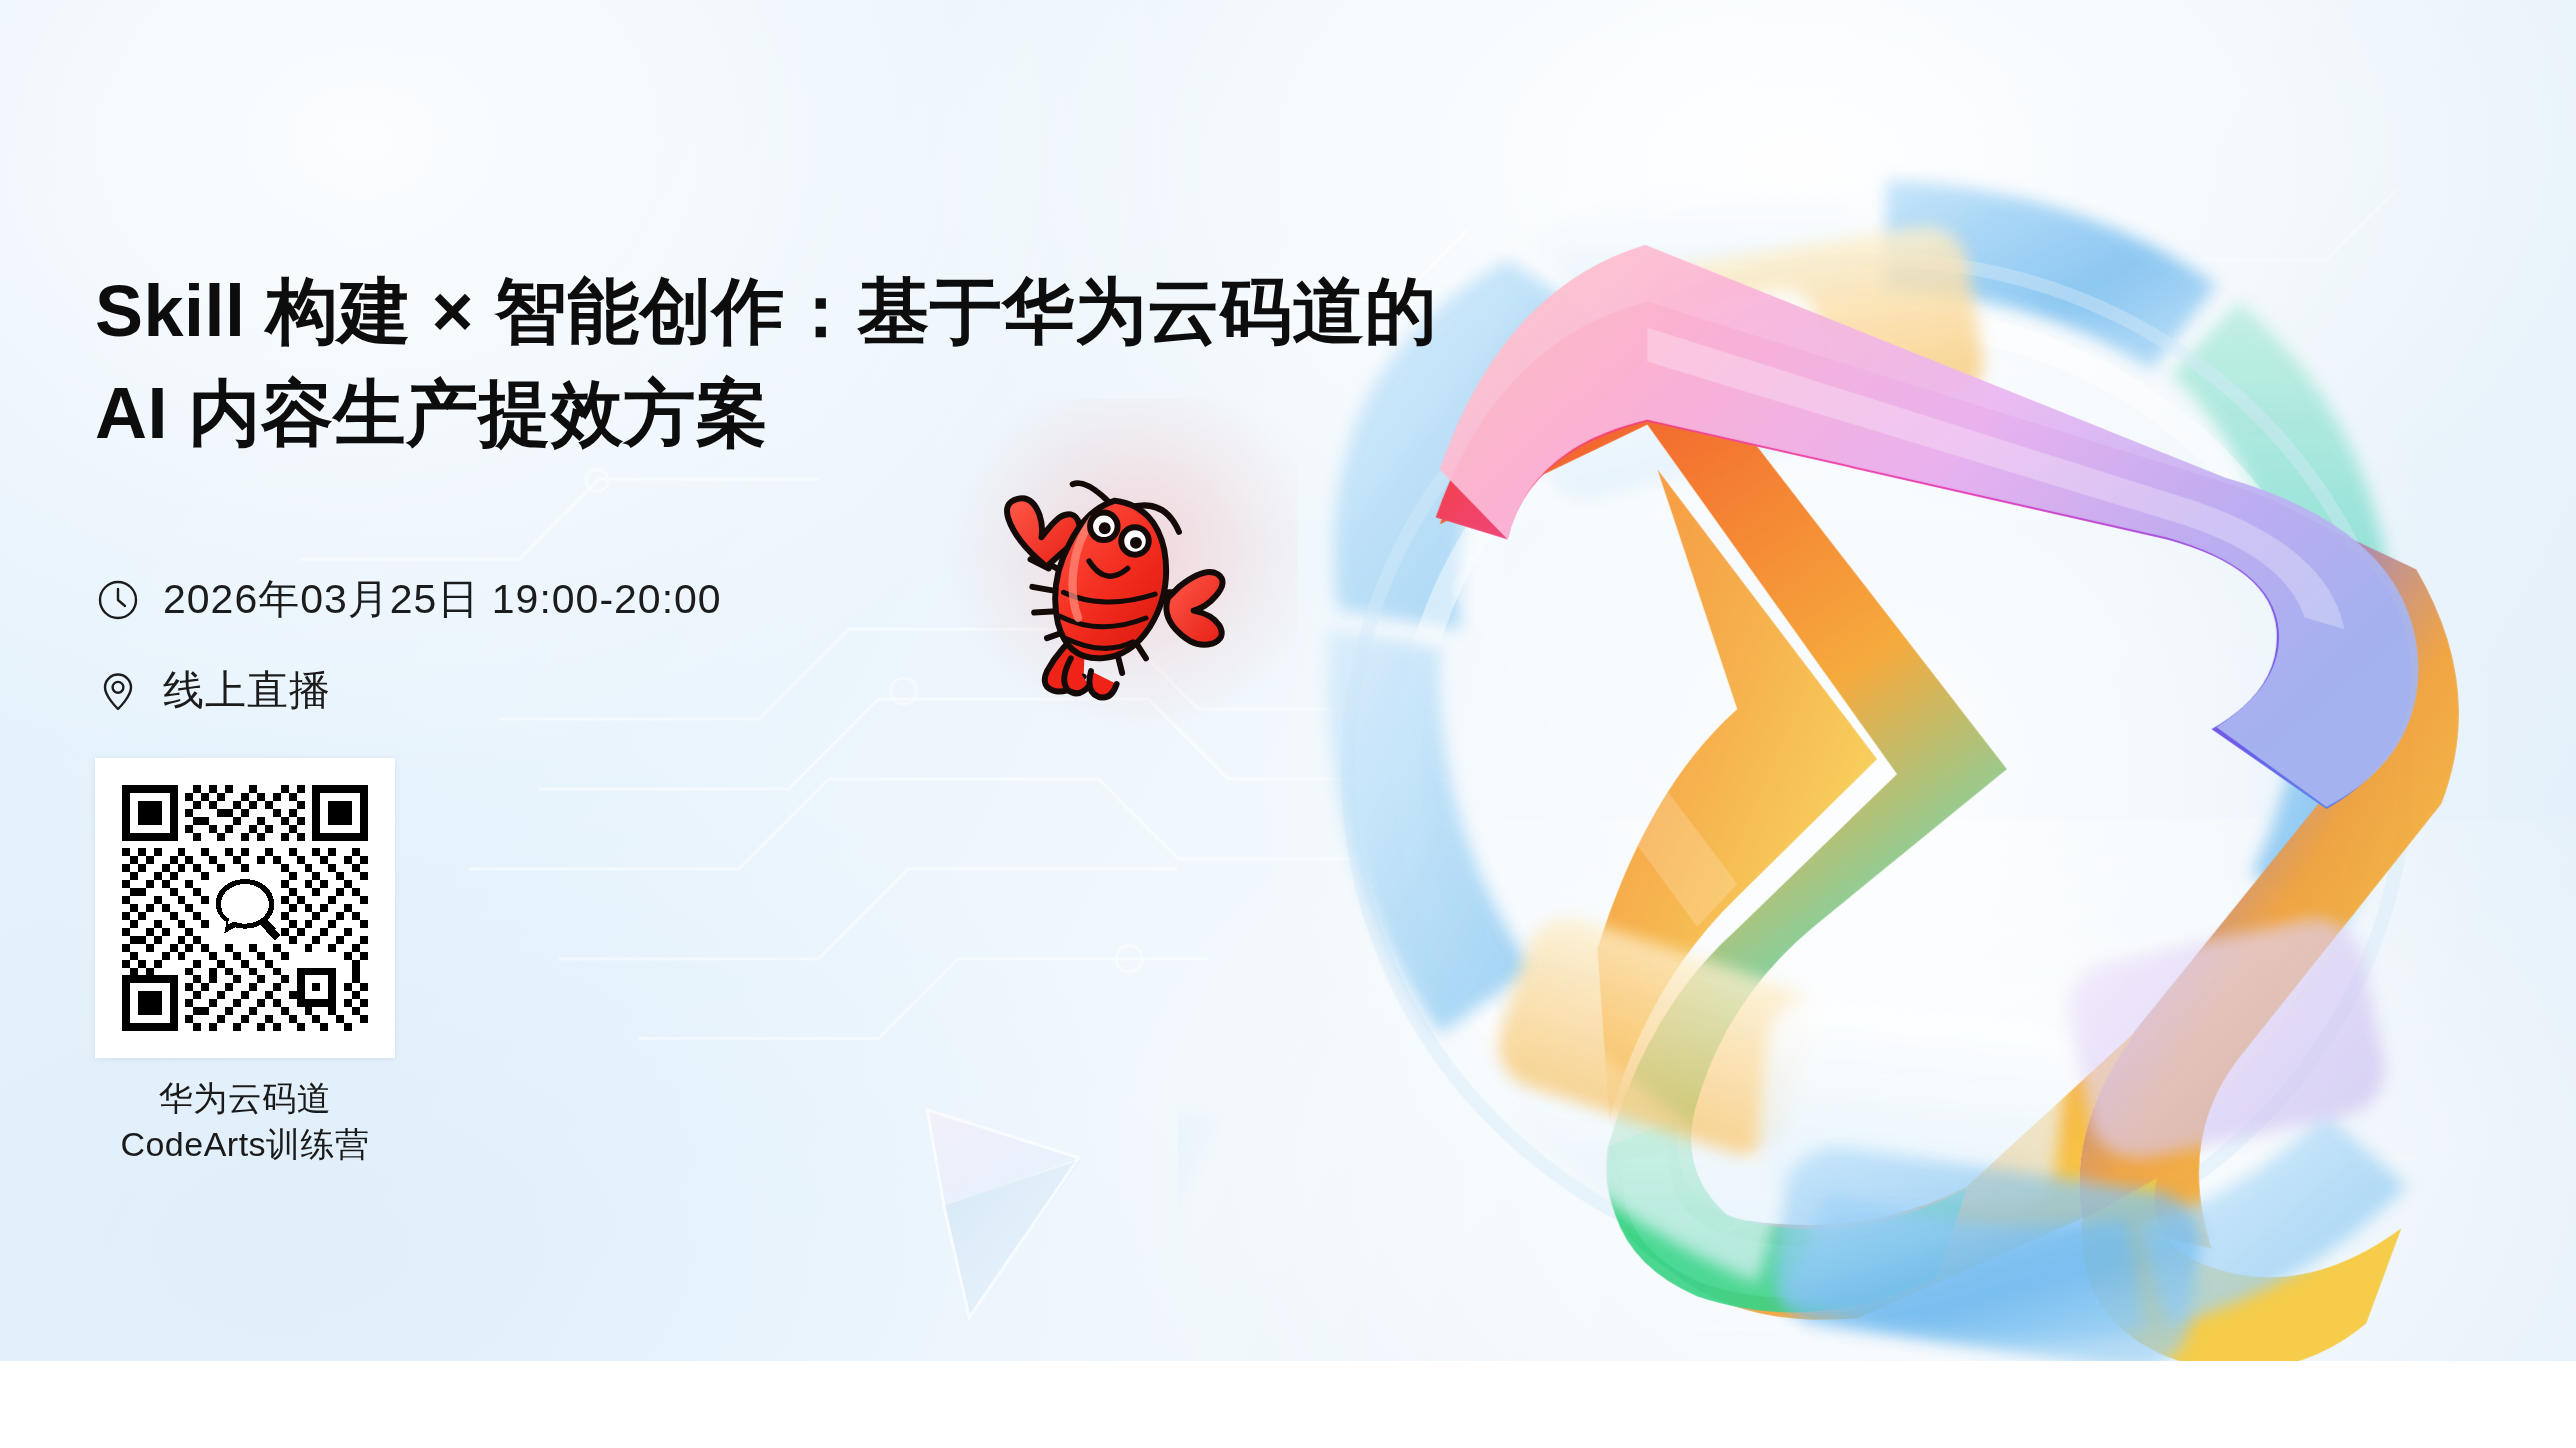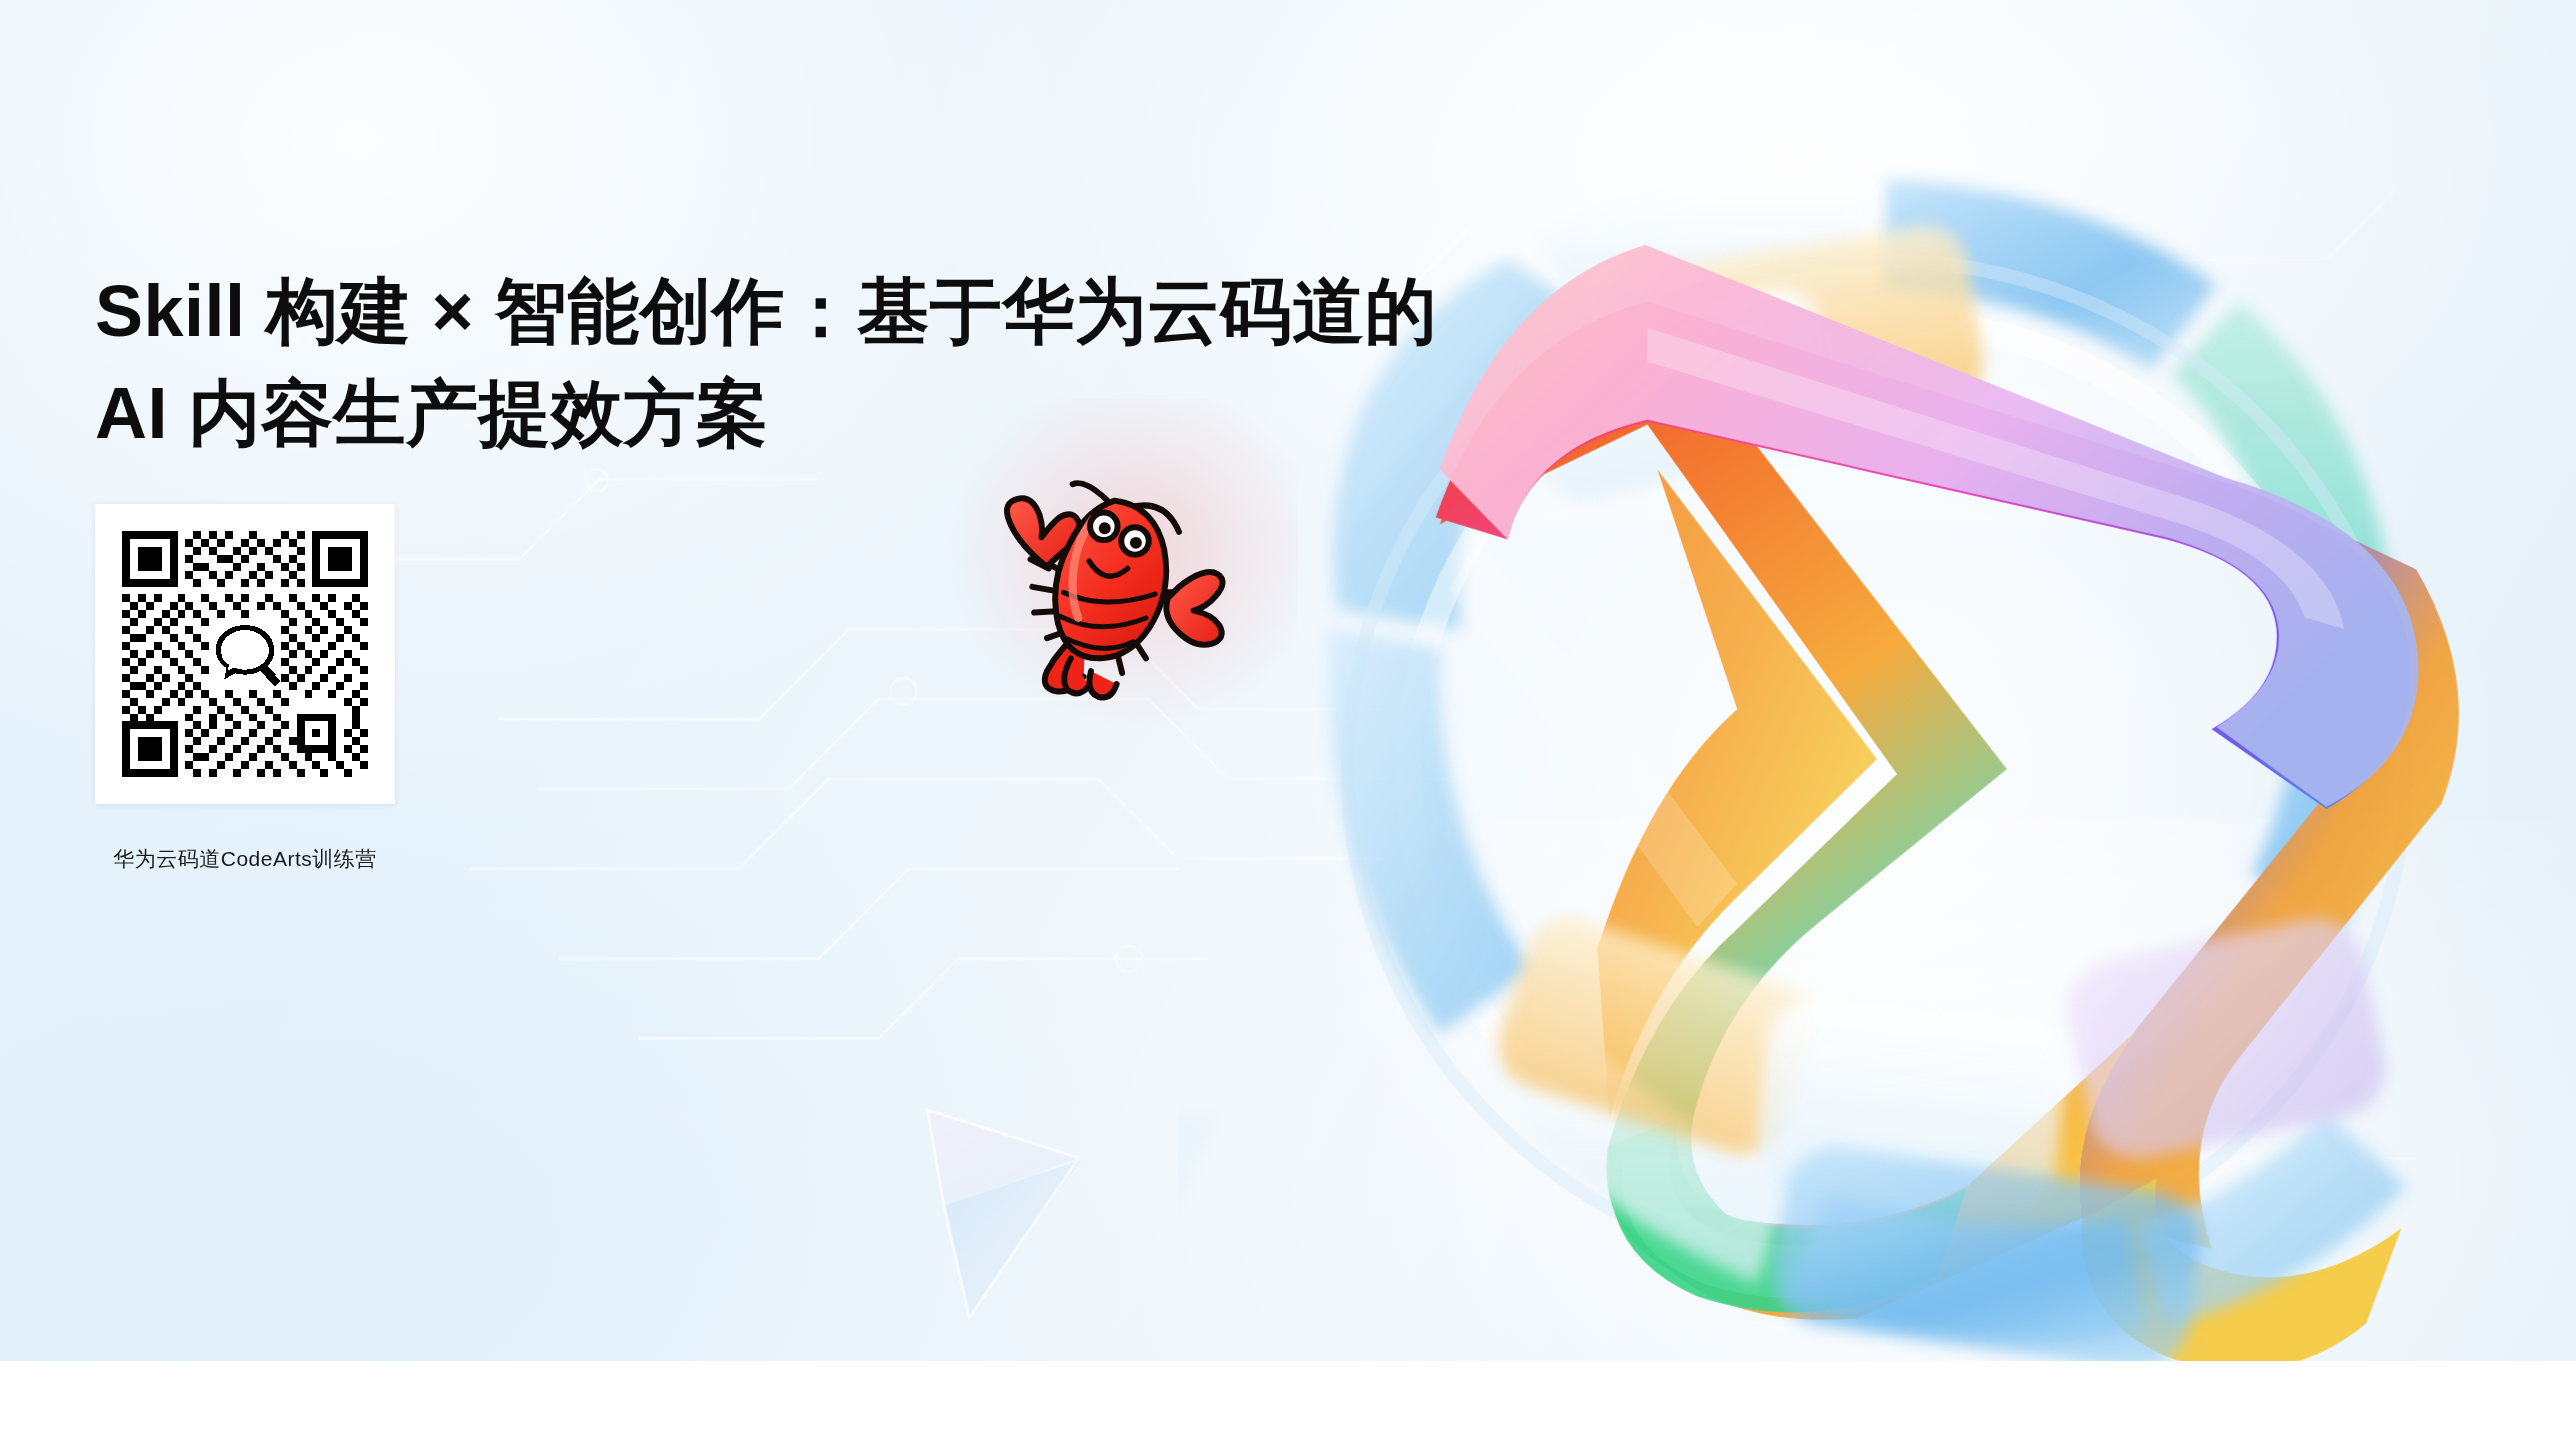--- a/index.html
+++ b/index.html
@@ -62,24 +62,24 @@
   .qr-wrap{margin-top:40px;}
   .qr-card{
     width:300px;height:300px;
     background:#ffffff;
     padding:0;
     display:flex;align-items:center;justify-content:center;
     box-shadow:0 1px 6px rgba(120,150,180,.18);
   }
   .qr-card svg{display:block;}
   .qr-caption{
-    margin-top:41px;
+    margin-top:18px;
     width:300px;
     text-align:center;
-    font-size:21px;
+    font-size:34px;
     color:#1a1a1a;
     letter-spacing:0.5px;
   }
 
   
   .lobster{position:absolute;left:973px;top:431px;width:280px;height:275px;}
   .lobster svg{display:block;width:100%;height:100%;}
   .lobster-glow{
     position:absolute;left:939px;top:399px;width:359px;height:339px;
     background:radial-gradient(ellipse at 55% 45%, rgba(245,175,175,.45) 0%, rgba(245,175,175,0) 68%);
@@ -329,20 +329,42 @@
     <path d="M18 22 L170 70 L35 120 Z" fill="url(#tri1)"></path>
     <path d="M35 118 L172 72 L60 230 Z" fill="url(#tri2)"></path>
     <path d="M18 22 L170 70 L60 230 L35 120 Z" fill="none" stroke="#ffffff" stroke-width="3" opacity=".8"></path>
   </svg>
 
   <div class="left">
 
     <h1 class="title">Skill 构建 × 智能创作：基于华为云码道的</h1>
     <h1 class="title">AI 内容生产提效方案</h1>
 
+    <div class="meta">
+
+      <div class="meta-row">
+        <span class="meta-icon">
+          <svg width="44" height="44" viewBox="0 0 44 44" fill="none" stroke="#1c1c1c" stroke-width="2.4" stroke-linecap="round" stroke-linejoin="round">
+            <circle cx="22" cy="22" r="18"></circle>
+            <path d="M22 11 V22 L29 28"></path>
+          </svg>
+        </span>
+        <span>2026年03月25日  19:00-20:00</span>
+      </div>
+
+      <div class="meta-row">
+        <span class="meta-icon">
+          <svg width="44" height="44" viewBox="0 0 44 44" fill="none" stroke="#1c1c1c" stroke-width="2.4" stroke-linecap="round" stroke-linejoin="round">
+            <path d="M22 40 C22 40 35 27.5 35 18.5 C35 11.3 29.2 5.5 22 5.5 C14.8 5.5 9 11.3 9 18.5 C9 27.5 22 40 22 40 Z"></path>
+            <circle cx="22" cy="18.3" r="5.4"></circle>
+          </svg>
+        </span>
+        <span>线上直播</span>
+      </div>
+    </div>
 
     <div class="qr-wrap">
       <div class="qr-card">
         <svg width="262" height="262" viewBox="0 0 33 33" shape-rendering="crispEdges">
           <rect width="33" height="33" fill="#ffffff"></rect>
           <g fill="#000000">
 
             <rect x="1" y="1" width="7" height="1"></rect>
               <rect x="1" y="7" width="7" height="1"></rect>
             <rect x="1" y="1" width="1" height="7"></rect>

